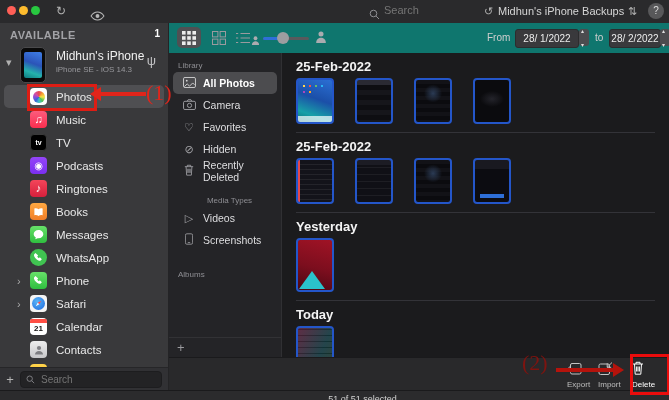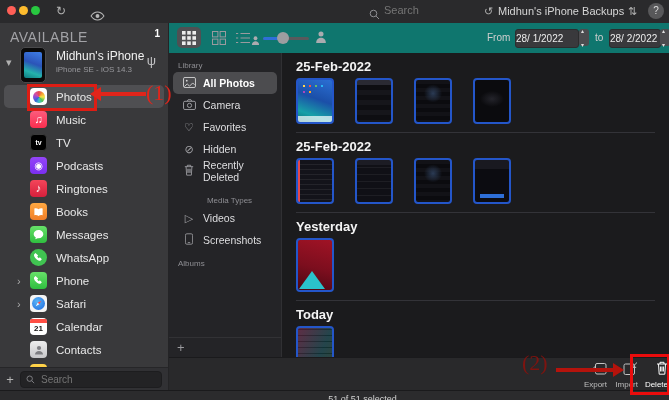--- a/index.html
+++ b/index.html
@@ -15,21 +15,21 @@
   #tb-search-input{position:absolute;left:382px;top:3px;width:80px;background:transparent;border:none;
       color:#8e8e93;font-size:11px;font-family:"Liberation Sans",sans-serif;outline:none;}
   #tb-title{position:absolute;left:498px;top:5px;font-size:11px;color:#d6d6d6;}
   #tb-help{position:absolute;left:648px;top:3px;width:16px;height:16px;border-radius:50%;
       background:#58585a;color:#ddd;font-size:10px;text-align:center;line-height:16px;}
 
   
   #sidebar{position:absolute;left:0;top:23px;width:168px;height:367px;background:#39393b;
            border-right:1px solid #242426;}
   #sb-header{position:absolute;left:0;top:4px;width:168px;height:14px;}
-  #sb-header .hdr{position:absolute;left:10px;top:2px;font-size:14px;font-weight:normal;color:#a2a2a6;letter-spacing:.5px;}
+  #sb-header .hdr{position:absolute;left:10px;top:2px;font-size:11px;font-weight:bold;color:#a2a2a6;letter-spacing:.5px;}
   #sb-header .cnt{position:absolute;right:8px;top:1px;font-size:10px;font-weight:bold;color:#fff;}
   #device-row{position:absolute;left:0;top:22px;width:168px;height:40px;}
   #device-chevron{position:absolute;left:6px;top:11px;color:#b0b0b0;font-size:11px;}
   #device-thumb{position:absolute;left:20px;top:2px;width:24px;height:34px;background:#0a0a0a;
       border:1px solid #4a4a4c;border-radius:5px;}
   #device-thumb .screen{position:absolute;left:3px;top:4px;right:3px;bottom:4px;border-radius:2px;
       background:linear-gradient(200deg,#3f7fe8 0%,#2b54b8 45%,#24b2ac 75%,#0f7a80 100%);}
   #device-name{position:absolute;left:56px;top:4px;font-size:12px;color:#f0f0f0;}
   #device-sub{position:absolute;left:56px;top:20px;font-size:8px;color:#98989c;}
   #device-usb{position:absolute;right:12px;top:8px;font-size:13px;color:#c2c2c4;}
@@ -74,21 +74,21 @@
   
   #toolbar{position:absolute;left:0;top:0;width:500px;height:30px;}
   .view-btn{position:absolute;top:4px;width:24px;height:21px;border-radius:5px;
      display:flex;align-items:center;justify-content:center;}
   .view-btn.sel{background:#505053;}
   #zoom-track{position:absolute;left:94px;top:14px;width:46px;height:3px;border-radius:2px;background:#59595c;}
   #zoom-fill{position:absolute;left:94px;top:14px;width:19px;height:3px;border-radius:2px;background:#2e6fd8;}
   #zoom-thumb{position:absolute;left:108px;top:9px;width:12px;height:12px;border-radius:50%;background:#9d9da0;}
   .datelabel{position:absolute;top:9px;font-size:10px;color:#cfcfcf;}
   .datefield{position:absolute;top:6px;height:17px;background:#39393c;border:1px solid #2c2c2e;border-radius:3px;
-     color:#ececec;font-size:10px;line-height:17px;text-align:left;}
+     color:#ececec;font-size:10px;line-height:17px;text-align:center;}
   .stepper{position:absolute;top:6px;width:10px;height:17px;background:#4c4c4f;border-radius:3px;}
   .stepper:before{content:"▴";position:absolute;top:-2px;left:2px;font-size:6px;color:#dedede;}
   .stepper:after{content:"▾";position:absolute;bottom:-2px;left:2px;font-size:6px;color:#dedede;}
 
   
   #library{position:absolute;left:0;top:30px;width:112px;height:305px;background:#242427;
      border-right:1px solid #303033;}
   .lib-hdr{margin:8px 0 2px 9px;font-size:8px;color:#8e8e93;}
   .lib-item{height:22px;display:flex;align-items:center;gap:7px;padding-left:9px;margin:0 4px;}
   .lib-item.selected{background:#4c4c4f;border-radius:5px;}
@@ -137,21 +137,21 @@
   [data-variant="wallpaper"]{background:linear-gradient(195deg,#a01325 0%,#7c0e1e 55%,#4a0812 100%);}
   [data-variant="wallpaper"]:after{content:"";position:absolute;left:1px;bottom:1px;width:0;height:0;
      border-left:13px solid transparent;border-right:13px solid transparent;border-bottom:18px solid #2ac2cb;}
   [data-variant="keyboard"]{background-color:#111;background-image:
      linear-gradient(115deg,rgba(230,70,140,.30),rgba(40,190,210,.22) 60%,rgba(120,220,120,.18)),
      repeating-linear-gradient(0deg,#0a0a0a 0 1px,#232326 1px 6px),
      repeating-linear-gradient(90deg,#0a0a0a 0 1px,#27272b 1px 6px);}
 
   
   #footer{position:absolute;left:0;bottom:0;width:500px;height:32px;background:#29292b;border-top:1px solid #1a1a1c;}
-  .fbtn{position:absolute;top:3px;width:40px;text-align:right;}
+  .fbtn{position:absolute;top:3px;width:40px;text-align:left;}
   .fbtn .flabel{font-size:8px;color:#bdbdbd;margin-top:1px;}
   #delete-btn .flabel{color:#fff;}
 
   
   #statusbar{position:absolute;left:0;top:390px;width:669px;height:10px;background:#2b2b2d;
      border-top:1px solid #1a1a1c;overflow:hidden;padding-left:28px;}
   #status-text{margin-top:3px;text-align:center;font-size:9px;color:#d2d2d2;}
 
   
   .ann{position:absolute;z-index:50;}
@@ -423,21 +423,21 @@
       <div class="lib-item">
         <span class="lib-glyph">
           <svg width="8" height="12" viewBox="0 0 10 14">
               <rect x="0.5" y="0.5" width="9" height="13" rx="1.8" fill="none" stroke="#a4a4a8"></rect>
               <path d="M3.5 11.5h3" stroke="#a4a4a8"></path>
             </svg>
         </span>
         <span class="lib-label">Screenshots</span>
       </div>
 
-      <div class="lib-hdr" style="margin-top:8px;">Albums</div>
+      <div class="lib-hdr" style="margin-top:19px;">Albums</div>
 
       <div id="lib-bottom">
         <span id="lib-add">+</span>
       </div>
     </div>
 
     <div id="gallery">
       <div class="gsection">
         <div class="gtitle">25-Feb-2022</div>
         <div class="thumbrow">

